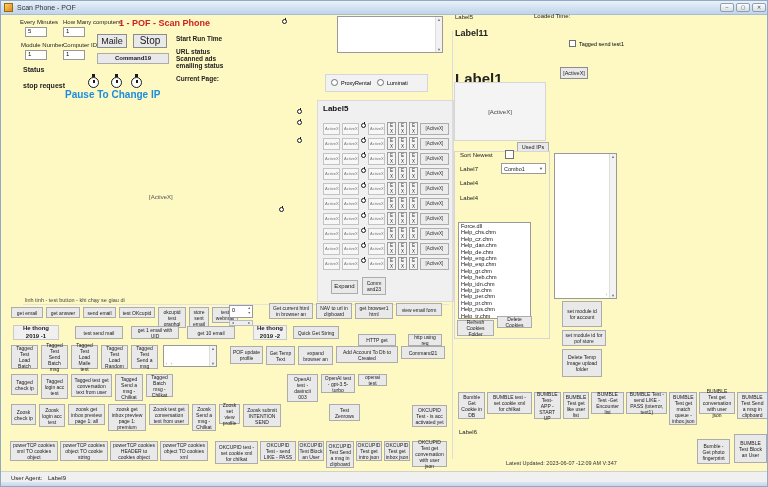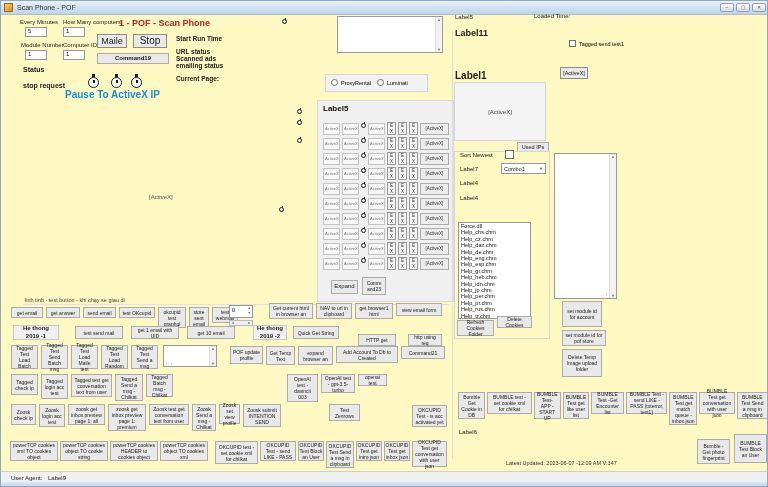--- a/index.html
+++ b/index.html
@@ -92,21 +92,21 @@
   <div class="lbl bold" style="left:175px;top:47px;font-size:6.5px">URL status</div>
   <div class="lbl bold" style="left:175px;top:54px;font-size:6.5px">Scanned ads</div>
   <div class="lbl bold" style="left:175px;top:61px;font-size:6.5px">emailing status</div>
   <div class="lbl bold" style="left:175px;top:74px;font-size:6.5px">Current Page:</div>
 
   <div class="lbl bold" style="left:22px;top:65px;font-size:7px">Status</div>
   <div class="lbl bold" style="left:22px;top:81px;font-size:7px">stop request</div>
   <span class="sw" style="position:absolute;left:87px;top:76px"></span>
   <span class="sw" style="position:absolute;left:110px;top:76px"></span>
   <span class="sw" style="position:absolute;left:130px;top:76px"></span>
-  <div class="lbl blue" style="left:64px;top:88px;font-size:10px">Pause To ActiveX IP</div>
+  <div class="lbl blue" style="left:64px;top:88px;font-size:10px">Pause To Change IP</div>
 
   <span class="sw sw-xs" style="position:absolute;left:281px;top:18px"></span>
   <span class="sw sw-xs" style="position:absolute;left:296px;top:108px"></span>
   <span class="sw sw-xs" style="position:absolute;left:296px;top:119px"></span>
   <span class="sw sw-xs" style="position:absolute;left:296px;top:137px"></span>
   <span class="sw sw-xs" style="position:absolute;left:278px;top:206px"></span>
 
   <div class="listbox" style="position:absolute;left:336px;top:15px;width:106px;height:37px">
     <div class="vscroll">
         <span>▲</span>
@@ -326,21 +326,21 @@
 
   <div class="divider" style="left:451px;top:30px;width:1px;height:428px"></div>
 
   <div class="lbl" style="left:454px;top:13px">Label5</div>
   <div class="lbl" style="left:533px;top:12px">Loaded Time:</div>
   <div class="lbl bold" style="left:454px;top:27px;font-size:9px">Label11</div>
   <div style="position:absolute;left:568px;top:39px;display:flex;align-items:center;gap:3px">
     <span class="cb"></span>
     <span style="font-size:5.5px">Tagged send test1</span>
   </div>
-  <div class="lbl bold" style="left:454px;top:69px;font-size:10px">Label1</div>
+  <div class="lbl bold" style="left:454px;top:69px;font-size:15px">Label1</div>
   <button class="b" style="position:absolute;left:559px;top:66px;width:28px;height:12px;font-size:5.5px;border-color:#8c8c8c">[ActiveX]</button>
 
   <div class="group" style="left:453px;top:81px;width:92px;height:59px;background:#f4f4f4;display:flex;align-items:center;justify-content:center">
     <span style="font-size:6px;color:#444">[ActiveX]</span>
   </div>
   <button class="b" style="position:absolute;left:516px;top:141px;width:32px;height:10px;font-size:5.5px">Used IPs</button>
 
   <div class="group" style="left:453px;top:150px;width:96px;height:188px"></div>
   <div class="lbl" style="left:459px;top:151px">Sort Newest</div>
   <span class="cb" style="position:absolute;left:504px;top:149px;width:9px;height:9px"></span>

